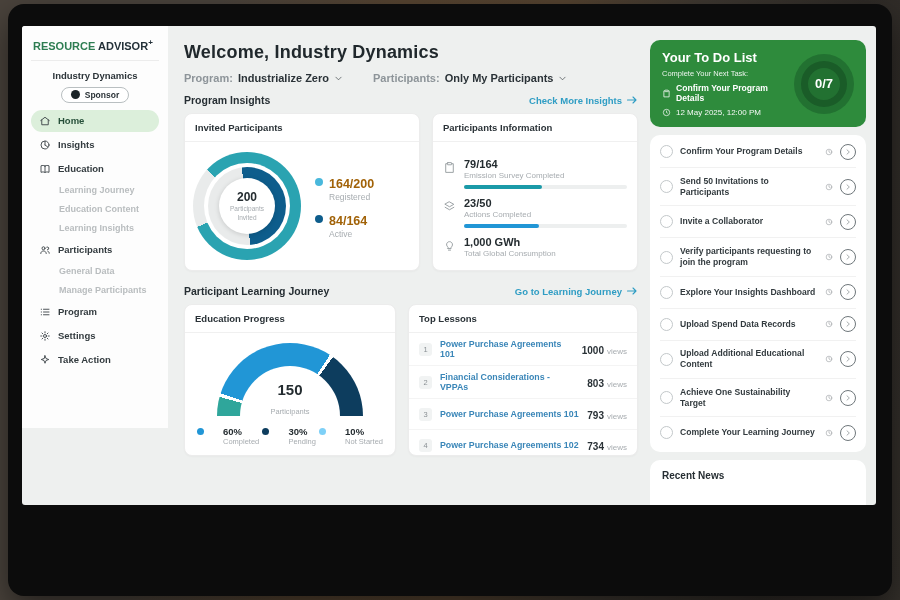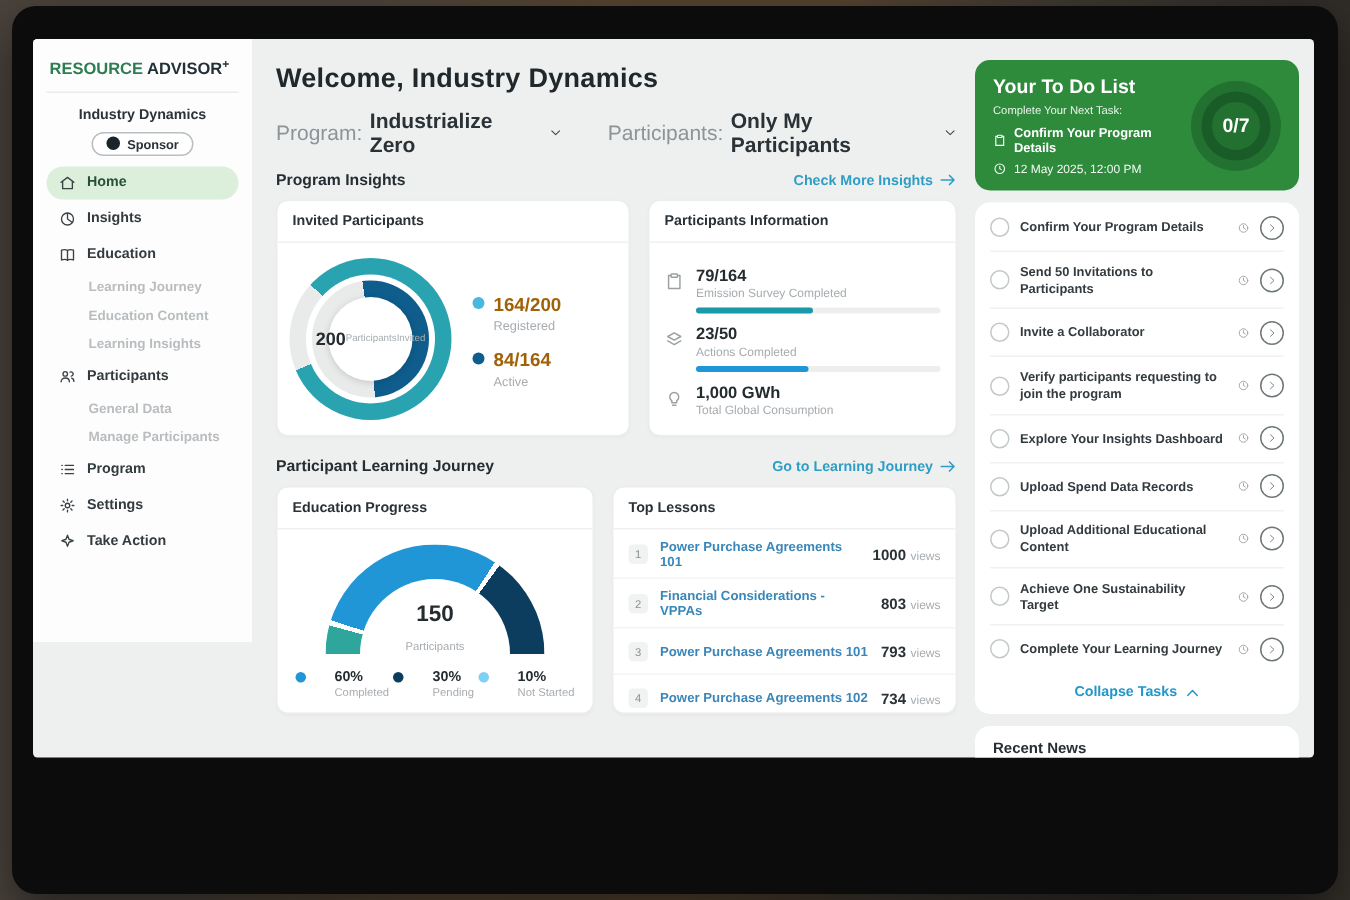--- a/index.html
+++ b/index.html
@@ -36,41 +36,41 @@
   .badge .dot { width:9px; height:9px; border-radius:50%; background:#1b2428; }
   .nav { margin-top:6px; display:flex; flex-direction:column; }
   .nav-item { display:flex; align-items:center; gap:7px; padding:5px 8px; font-size:9.5px;
               font-weight:bold; color:#333b3f; border-radius:12px; margin:1px 0; cursor:pointer; }
   .nav-item svg { width:12px; height:12px; flex:none; }
   .nav-item.active { background:#dcefdb; color:#27503a; }
   .nav-sub { padding:4.5px 8px 4.5px 28px; font-size:9px; color:#b9bdbf; font-weight:bold; cursor:pointer; }
   
   .main { flex:1; min-width:0; padding:12px 10px 0 16px; }
   .title { font-size:18px; color:#20282c; margin:4px 0 9px; font-weight:bold; letter-spacing:.2px; }
-  .filters { display:flex; gap:30px; font-size:14px; color:#8d9499; margin-bottom:10px; align-items:center; }
+  .filters { display:flex; gap:30px; font-size:11px; color:#8d9499; margin-bottom:10px; align-items:center;font-weight:bold; }
   .filter { display:flex; align-items:center; gap:5px; cursor:pointer; }
   .filter b { color:#2a3237; }
   .filter svg { width:9px; height:9px; }
   .sec { display:flex; justify-content:space-between; align-items:center; margin:8px 0 7px; }
   .sec h2 { font-size:10.5px; color:#262e33; margin:0; font-weight:bold; }
   .link { color:#2f9dc4; font-size:9.5px; font-weight:bold; display:flex; align-items:center; gap:4px; cursor:pointer; }
   .link svg { width:12px; height:10px; }
   .cards { display:flex; gap:12px; }
   .card { background:#fff; border-radius:8px; border:1px solid #ececec; box-shadow:0 1px 2px rgba(0,0,0,.03); overflow:hidden; }
   .card h3 { font-size:9.5px; font-weight:bold; color:#2a3237; margin:0; padding:8px 10px; border-bottom:1px solid #f0f0f0; }
   .card-body { padding:8px 10px; }
   
   .invited-card { width:236px; height:158px; }
   .invited-body { display:flex; align-items:center; gap:14px; padding:10px 8px; }
   .donut { position:relative; width:108px; height:108px; flex:none; }
   .donut-outer { position:absolute; inset:0; border-radius:50%; }
   .donut-outer-hole { position:absolute; inset:11px; border-radius:50%; background:#fff; }
   .donut-inner { position:absolute; inset:15px; border-radius:50%; }
   .donut-center { position:absolute; inset:26px; border-radius:50%; background:#fff;
-                  box-shadow:0 1px 5px rgba(0,0,0,.15); display:flex; flex-direction:row;
+                  box-shadow:0 1px 5px rgba(0,0,0,.15); display:flex; flex-direction:column;
                   align-items:center; justify-content:center; line-height:1.25; }
   .donut-center b { font-size:12px; color:#242c30; }
   .donut-center span { font-size:6.5px; color:#a7acb0; }
   .legend-item { display:flex; gap:6px; align-items:flex-start; margin:9px 0; }
   .legend-dot { width:8px; height:8px; border-radius:50%; margin-top:4px; flex:none; }
   .legend-value { font-size:12.5px; font-weight:bold; color:#a16207; line-height:1.1; }
   .legend-label { font-size:8.5px; color:#a7acb0; }
   
   .pinfo-card { flex:1; height:158px; }
   .stat { display:flex; gap:8px; margin:8px 0; align-items:flex-start; }
@@ -536,26 +536,20 @@
                 <circle cx="12" cy="12" r="8.5"></circle>
                 <path d="M12 7v5l3.5 2"></path>
               </svg>
             </span>
           <span class="task-go">
               <svg class="ic" style="stroke:#6f777b" viewBox="0 0 24 24">
                 <path d="M9 5.5 16 12l-7 6.5"></path>
               </svg>
             </span>
         </div>
-        <div class="collapse">
-          <span>Collapse Tasks</span>
-          <svg viewBox="0 0 24 20" style="stroke:#2196c9;fill:none;stroke-width:2.4;stroke-linecap:round;stroke-linejoin:round">
-              <path d="M4 14 12 6l8 8"></path>
-            </svg>
-        </div>
       </div>
 
       <div class="news-card">
         <span>Recent News</span>
         
       </div>
     </div>
 
   </div>
 </div>

